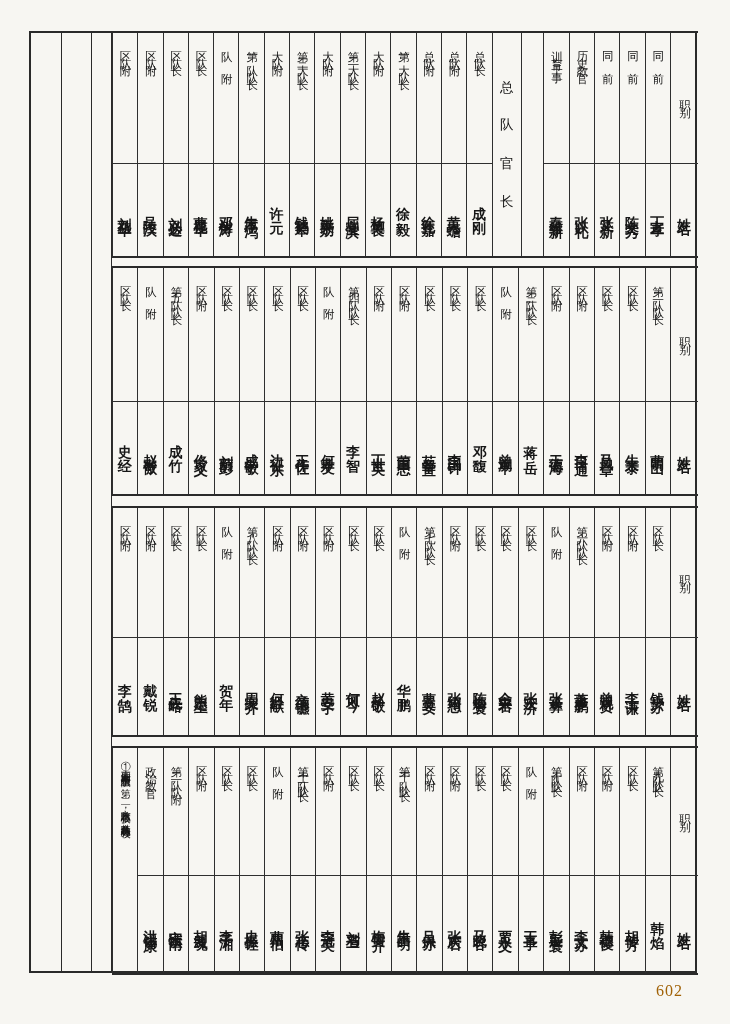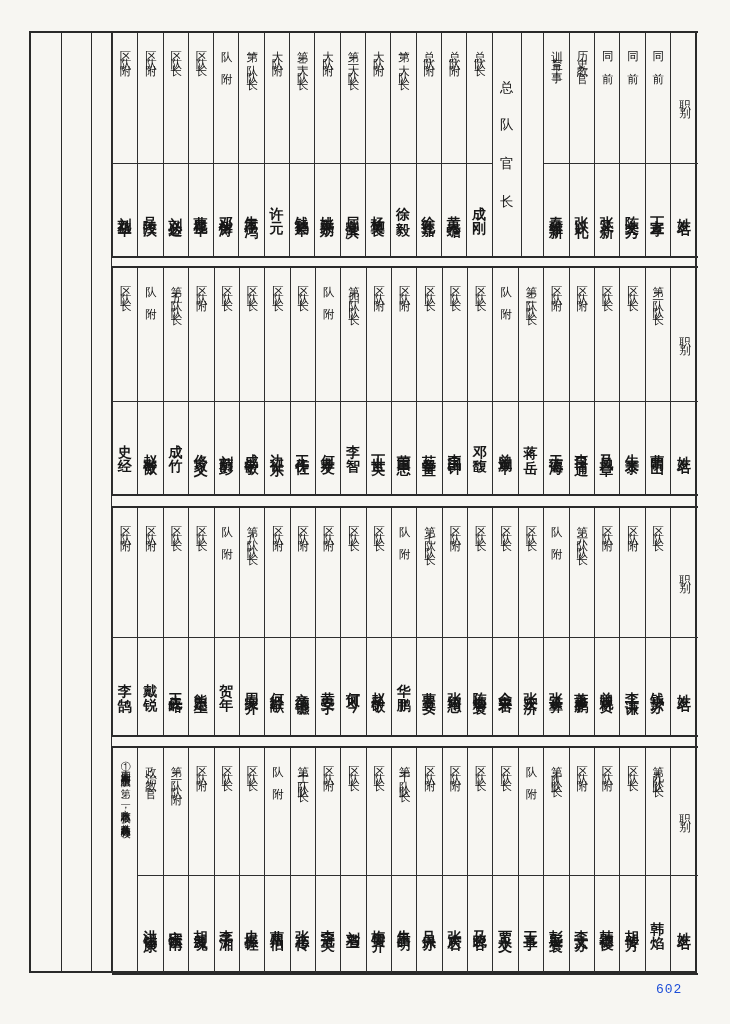--- a/index.html
+++ b/index.html
@@ -31,22 +31,22 @@
   .vtext{writing-mode:vertical-rl;text-orientation:upright;line-height:1;display:inline-block;}
   .cell.title .vtext{font-size:11.5px;letter-spacing:7px;max-height:50px;line-height:0.78;}
   .cell.title .vtext.short{letter-spacing:22px;max-height:none;}
   .cell.title .vtext.single{letter-spacing:5px;max-height:none;}
   .cell.name .vtext{font-size:14px;font-weight:bold;letter-spacing:3.5px;}
   .cell.name .vtext.wide{letter-spacing:14px;}
   .vtext.hdrpos{font-size:13.5px;letter-spacing:30px;max-height:none;line-height:1;}
   .vtext.hdrname{font-size:13.5px;font-weight:bold;letter-spacing:17px;}
   .vtext.section{font-size:13.5px;letter-spacing:38px;line-height:1;}
   .vtext.notetext{font-size:10px;line-height:12px;letter-spacing:0.5px;max-height:214px;}
-  .pagenum{position:absolute;left:656px;top:982px;font-family:Liberation Mono, monospace;
-           font-size:13px;letter-spacing:1px;color:#1d4ed8;}
+  .pagenum{position:absolute;left:656px;top:982px;font-family:Liberation Serif, serif;
+           font-size:16px;letter-spacing:1px;color:#a16207;}
 </style>
 </head>
 <body>
 
 <div class="page" style="--paper: #f7f6f2; --ink: #161616; --line: #2a2a2a;">
   <div class="frame"></div>
   <div class="vline" id="vl1"></div>
   <div class="vline" id="vl2"></div>
   <div class="vline" id="vl3"></div>
 

